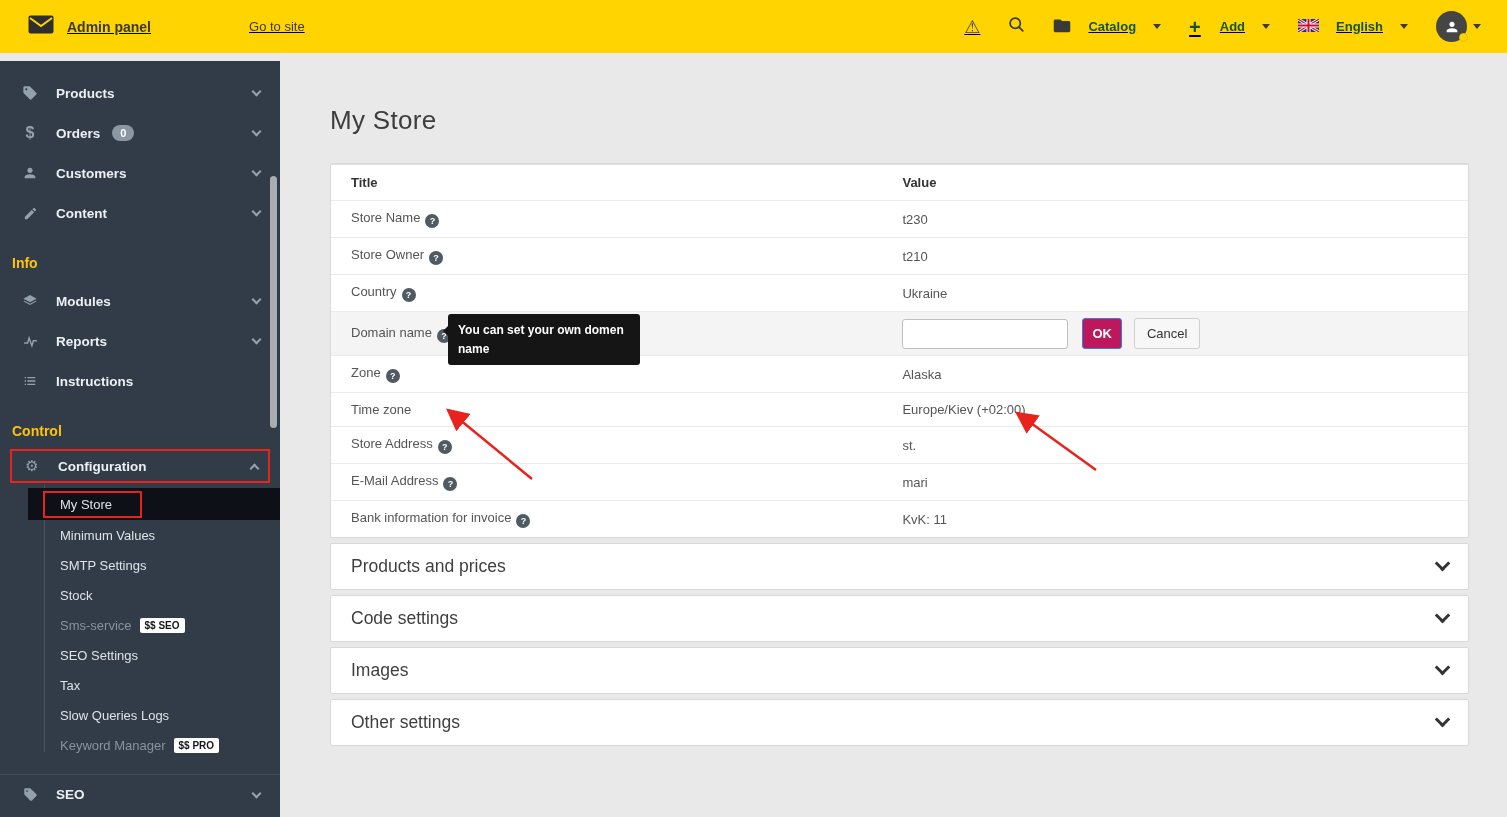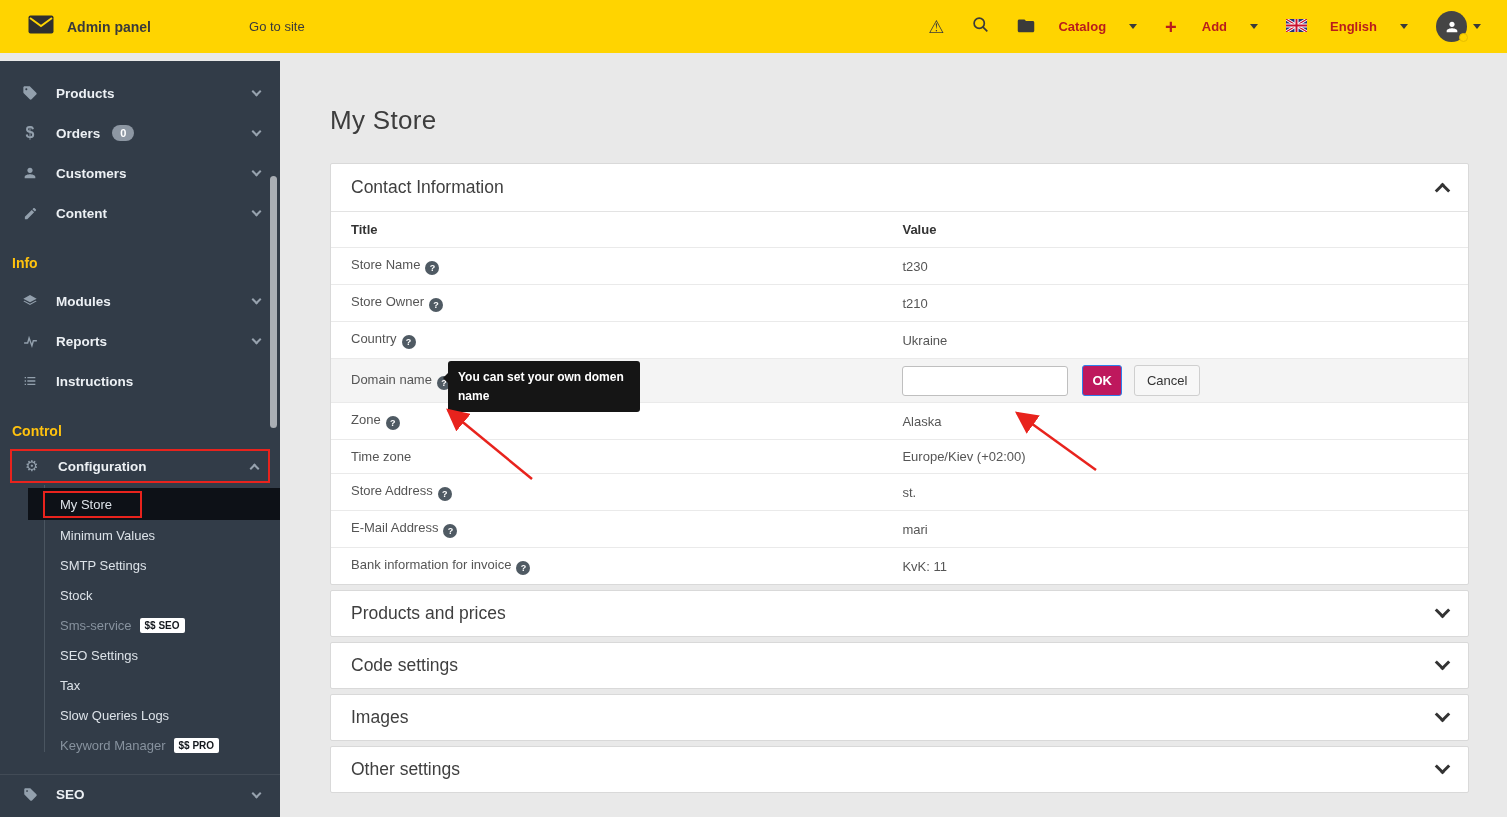--- a/index.html
+++ b/index.html
@@ -1,25 +1,25 @@
 <!DOCTYPE html>
 <html><head>
 <meta charset="utf-8">
 <style>
   * { box-sizing: border-box; margin: 0; padding: 0; }
   html,body { width:1507px; height:817px; overflow:hidden; }
   body { font-family: "Liberation Sans", sans-serif; background:#E9E9E9; }
 
   
-  .topbar { height:53px; background:#FFD400; display:flex; align-items:center; padding:0 26px 0 28px; }
+  .topbar { height:53px; background:#FFD400; display:flex; align-items:center; padding:0 26px 0 28px;text-decoration:underline; }
   .brand-wrap { display:flex; align-items:center; }
   .brand { font-size:14px; font-weight:bold; color:#3A3A3A; margin-left:13px; }
   .goto { font-size:13px; color:#3A3A3A; margin-left:98px; cursor:pointer; }
   .top-right { margin-left:auto; display:flex; align-items:center; gap:28px; }
-  .top-item { display:flex; align-items:center; gap:23px; color:#b91c1c; font-size:13px; font-weight:bold; cursor:pointer; }
+  .top-item { display:flex; align-items:center; gap:17px; color:#14532d; font-size:13px; font-weight:bold; cursor:pointer; }
   .caret { width:0; height:0; border-left:4px solid transparent; border-right:4px solid transparent; border-top:5px solid #3A3A3A; display:inline-block; }
   .glyph-warn { font-size:18px; color:#3A3A3A; font-family:"DejaVu Sans", sans-serif; }
   .plus { font-size:20px; font-weight:bold; line-height:1; margin-right:2px; }
   .avatar-wrap { display:flex; align-items:center; gap:6px; }
   .avatar { width:31px; height:31px; border-radius:50%; background:#454545; position:relative; display:flex; align-items:center; justify-content:center; }
   .avatar .dot { position:absolute; right:-1px; bottom:0; width:9px; height:9px; border-radius:50%; background:#FFD400; border:1px solid #E6BE00; }
 
   
   .layout { display:flex; height:764px;margin-top:8px; }
 
@@ -248,24 +248,20 @@
     </div>
 
     <div class="side-scrollbar"></div>
     <div class="side-bottom-strip"></div>
   </aside>
 
   <main class="main">
     <h1 class="page-title">My Store</h1>
 
     <div class="card">
-      <div class="card-header">
-        <span class="card-title">Contact Information</span>
-        <span class="chev-big up"></span>
-      </div>
       <table class="info">
         <thead>
           <tr>
             <th class="col-title">Title</th>
             <th>Value</th>
           </tr>
         </thead>
         <tbody>
           <tr>
             <td><span>Store Name</span><span class="help">?</span></td>

